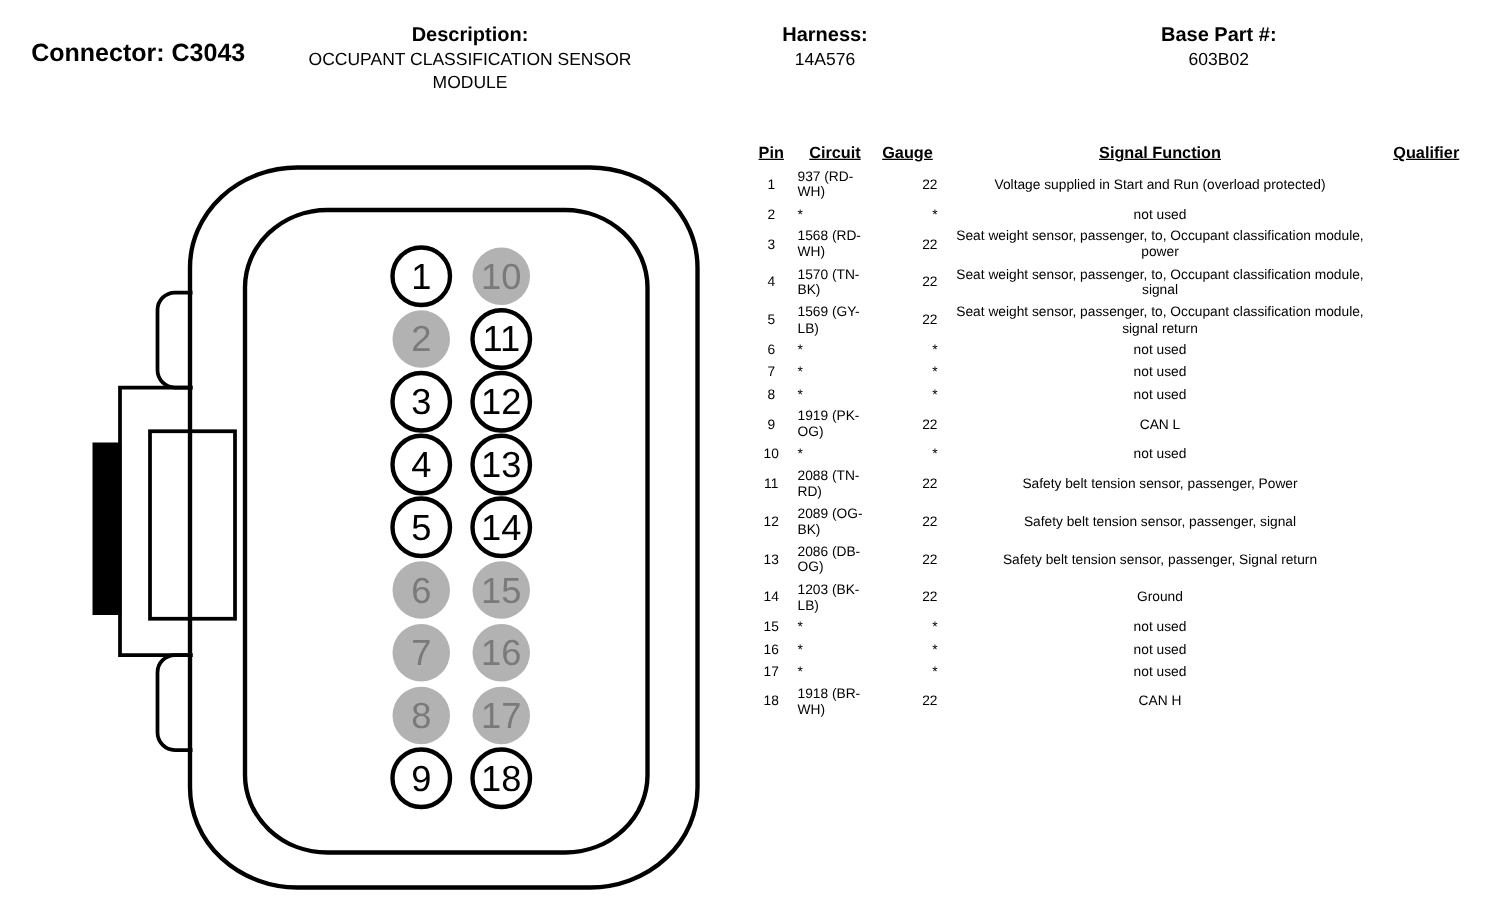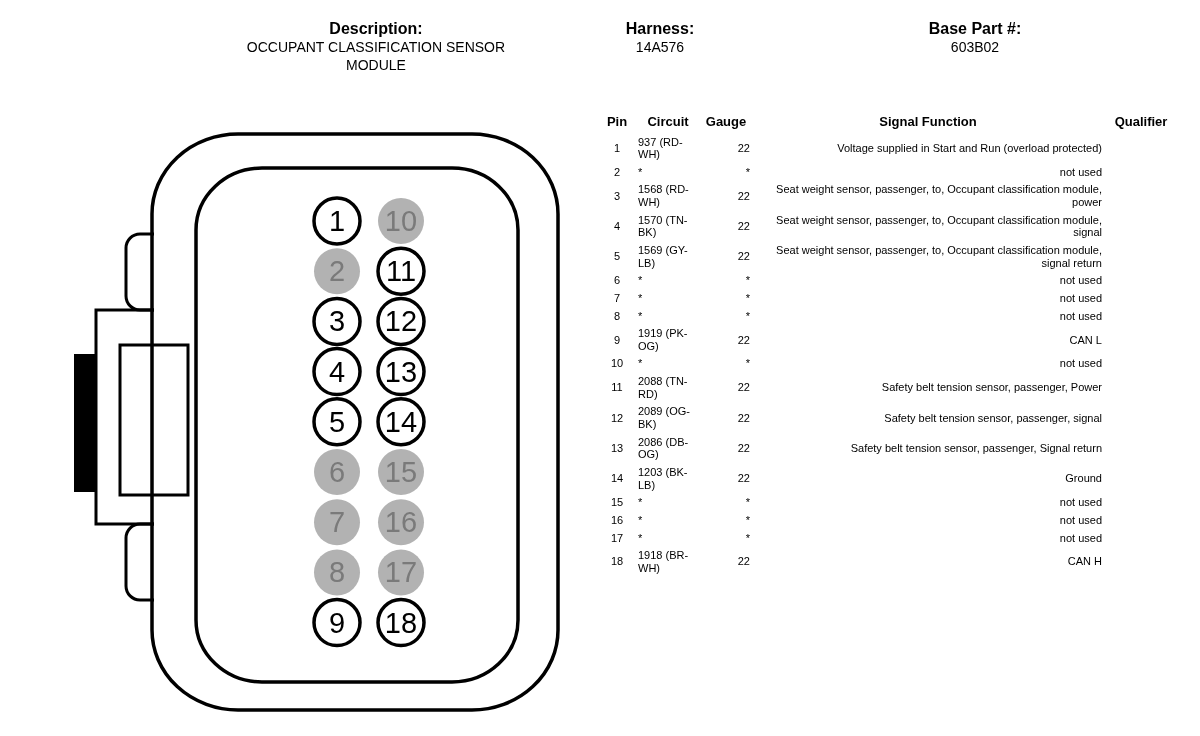--- a/index.html
+++ b/index.html
@@ -22,33 +22,34 @@
   
   svg.connector { position:absolute; left:70px; top:112px; }
   svg.connector text { font-family:"Liberation Sans", "DejaVu Sans", sans-serif; }
 
   
   table.pins {
     position:absolute; left:598px; top:112px;
     border-collapse:collapse; table-layout:fixed; width:580px;
     font-size:11px;
   }
-  table.pins th { font-size:13px; font-weight:bold; text-align:center; padding:2px 0 4px; vertical-align:bottom; }
+  table.pins th { font-size:13px; font-weight:bold; text-align:center; padding:2px 0 4px; vertical-align:bottom;text-decoration:underline; }
   table.pins td { vertical-align:middle; padding:2.5px 2px; line-height:1.15; }
   td.c-pin     { text-align:center; }
   td.c-circuit { text-align:left; }
   td.c-gauge   { text-align:right; }
-  td.c-func    { text-align:right; padding-left:6px; }
+  td.c-func    { text-align:center; padding-left:6px; }
   td.c-qual    { text-align:left; }
 </style>
 </head>
 <body>
 
 <div class="page">
 
+  <div class="conn-label">Connector: C3043</div>
 
   <div class="hblock desc">
     <div class="hlabel">Description:</div>
     <div class="hvalue">OCCUPANT CLASSIFICATION SENSOR MODULE</div>
   </div>
 
   <div class="hblock harness">
     <div class="hlabel">Harness:</div>
     <div class="hvalue">14A576</div>
   </div>

